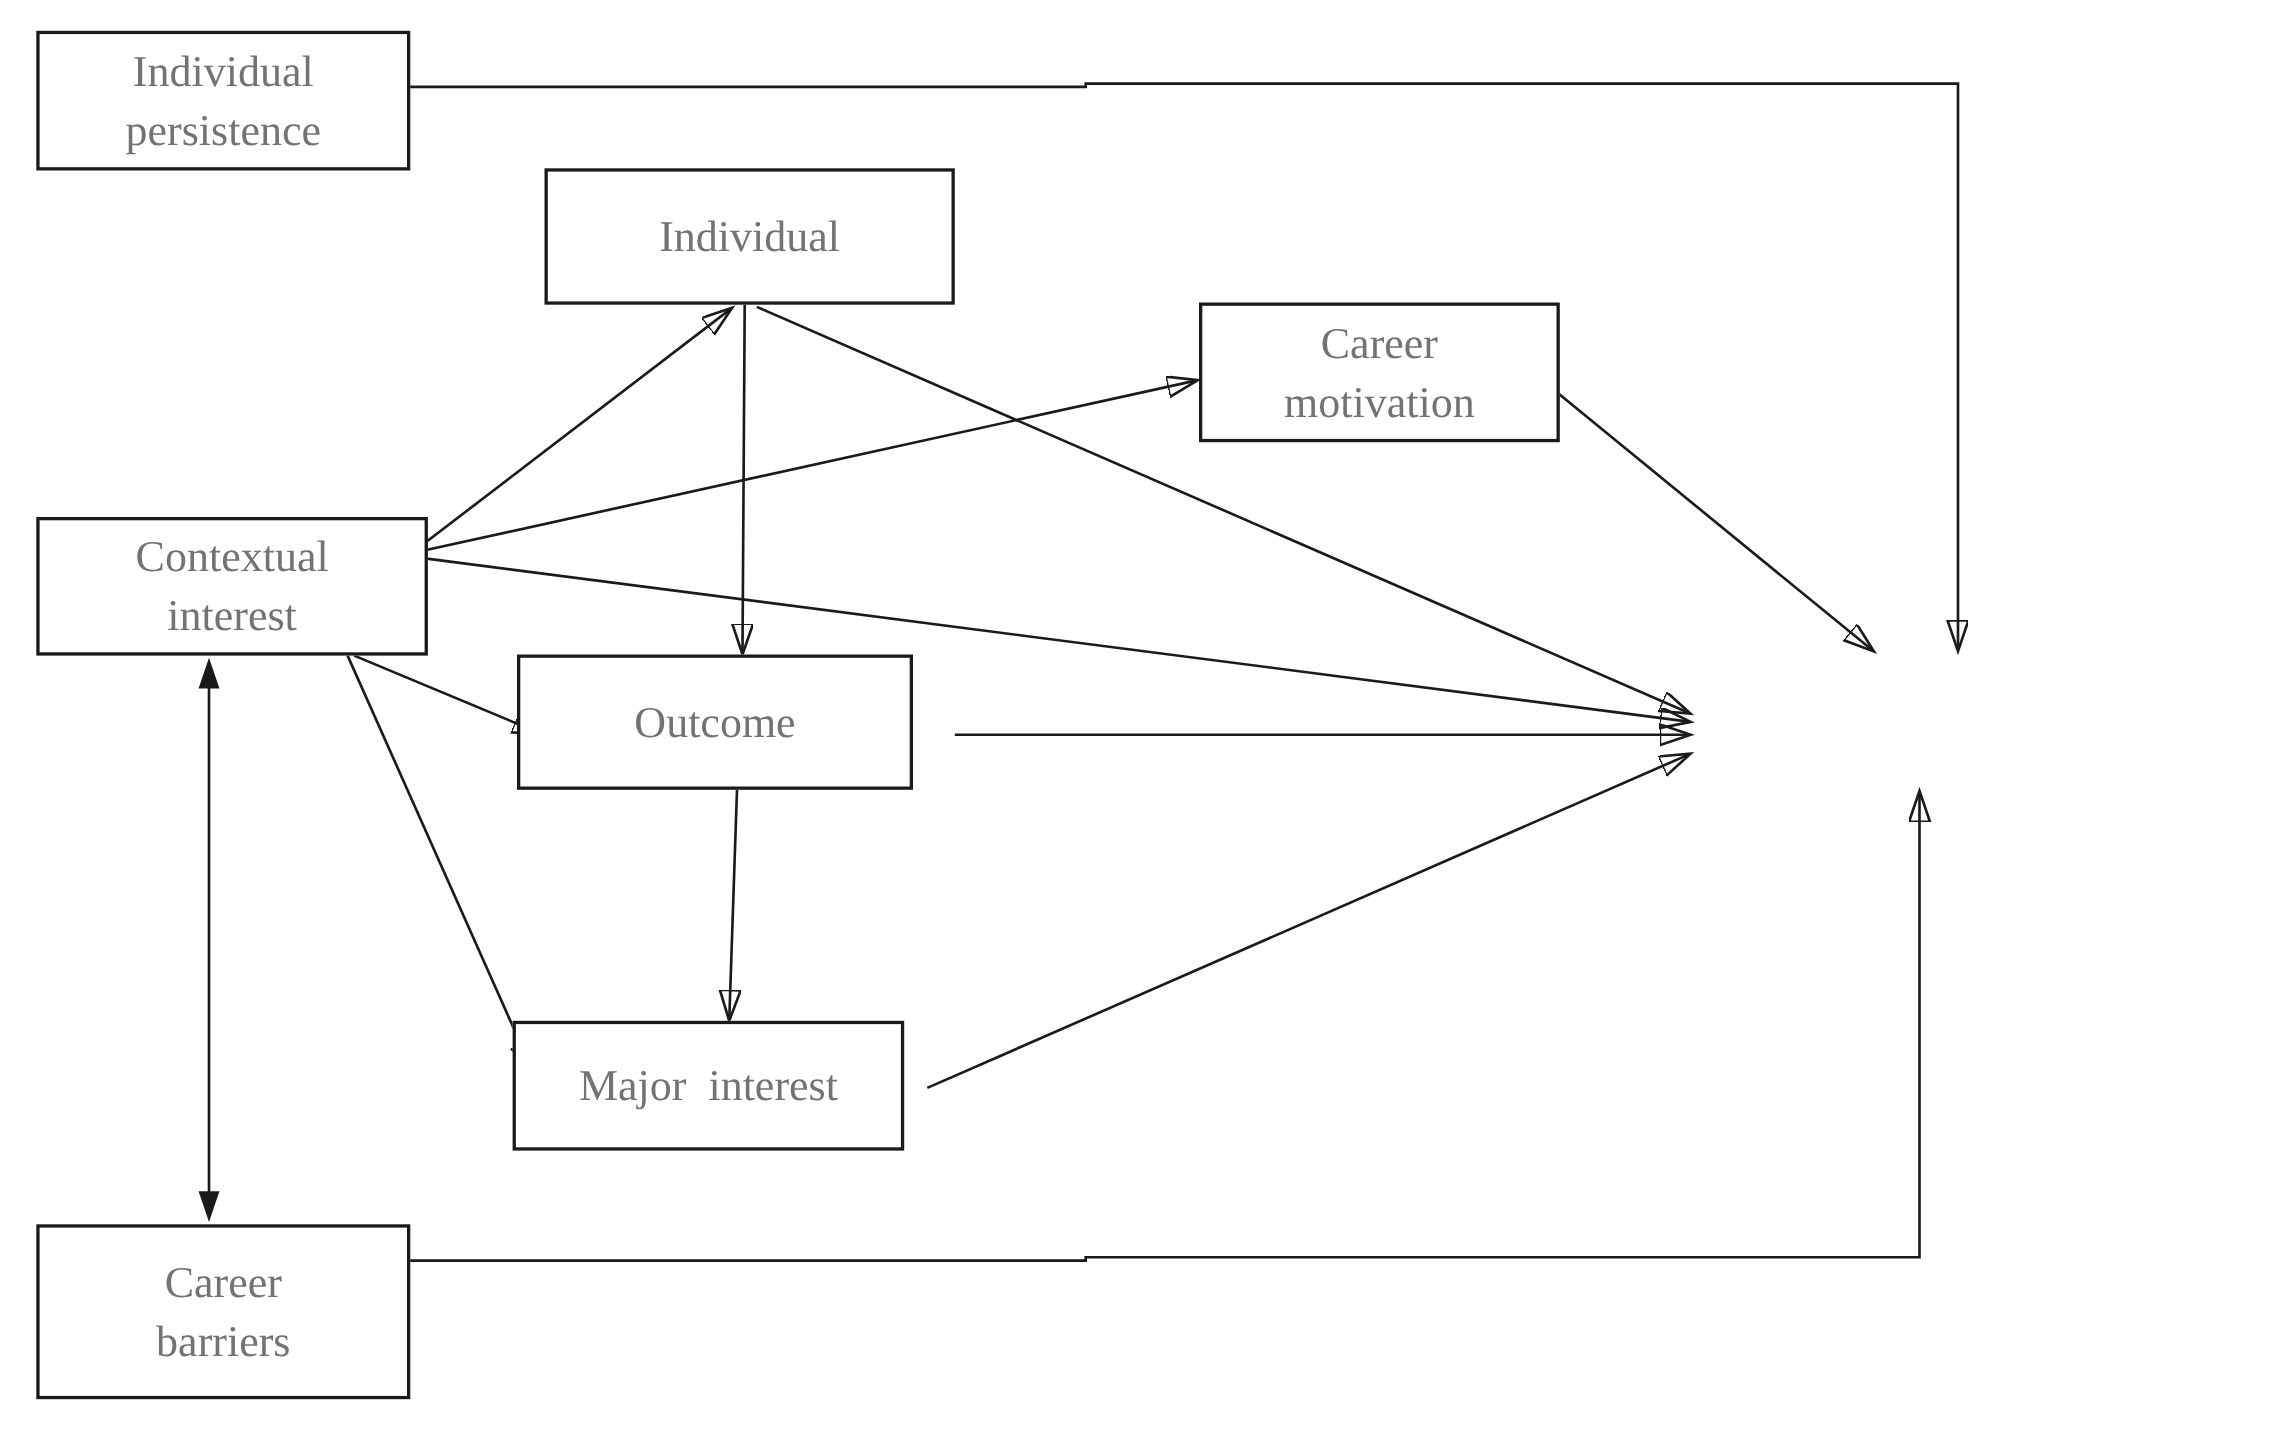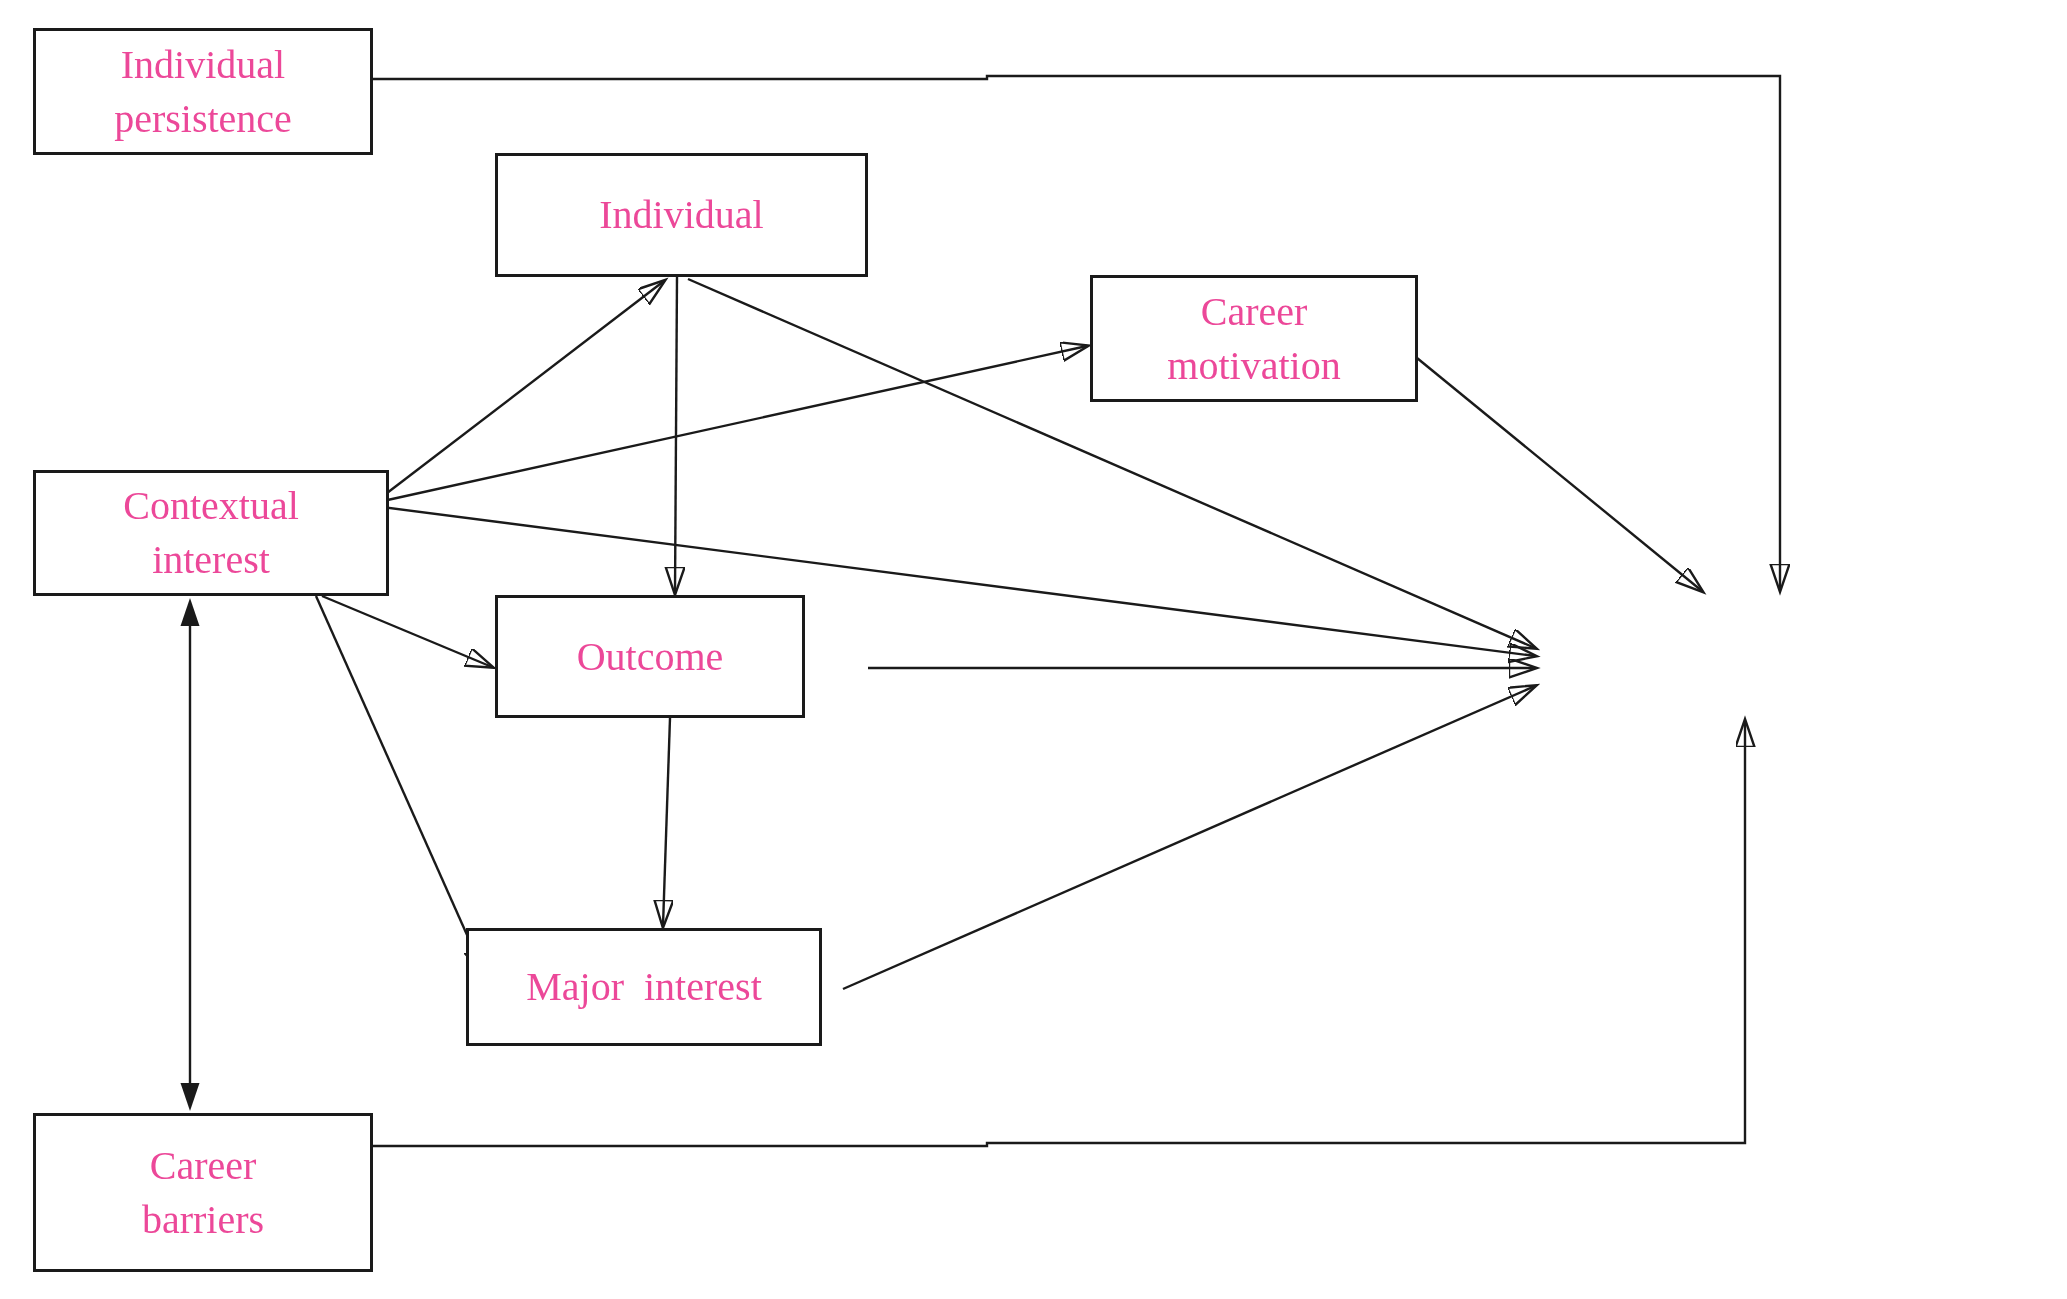--- a/index.html
+++ b/index.html
@@ -19,21 +19,21 @@
   .node {
     position: absolute;
     box-sizing: border-box;
     background: #ffffff;
     border: 3px solid #1a1a1a;
     display: flex;
     flex-direction: column;
     align-items: center;
     justify-content: center;
     text-align: left;
-    color: #ec4899;
+    color: #737373;
     font-size: 40px;
     line-height: 54px;
     word-spacing: 10px;
   }
   .node .line { white-space: nowrap; }
   path, polyline, line { fill: none; stroke: #1a1a1a; stroke-width: 2.4px; }
   polygon { fill: #1a1a1a; stroke: none; }
 </style>
 </head>
 <body>
@@ -84,21 +84,21 @@
   <div class="node" style="left:1090px; top:275px; width:328px; height:127px;">
     <div class="line">Career</div>
     <div class="line">motivation</div>
   </div>
 
   <div class="node" style="left:33px; top:470px; width:356px; height:126px;">
     <div class="line">Contextual</div>
     <div class="line">interest</div>
   </div>
 
-  <div class="node" style="left:495px; top:595px; width:310px; height:123px;">
+  <div class="node" style="left:470px; top:595px; width:360px; height:123px;">
     <div class="line">Outcome</div>
   </div>
 
 
   <div class="node" style="left:466px; top:928px; width:356px; height:118px;">
     <div class="line">Major interest</div>
   </div>
 
   <div class="node" style="left:33px; top:1113px; width:340px; height:159px;">
     <div class="line">Career</div>

